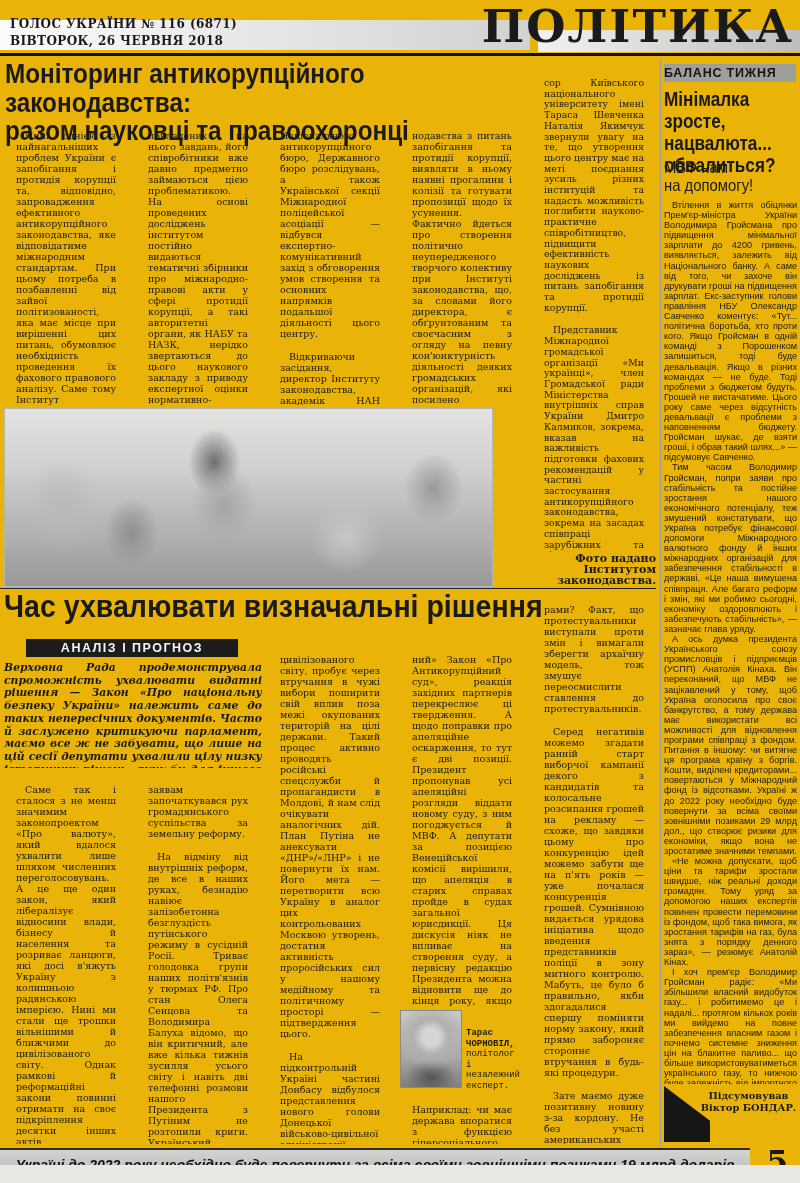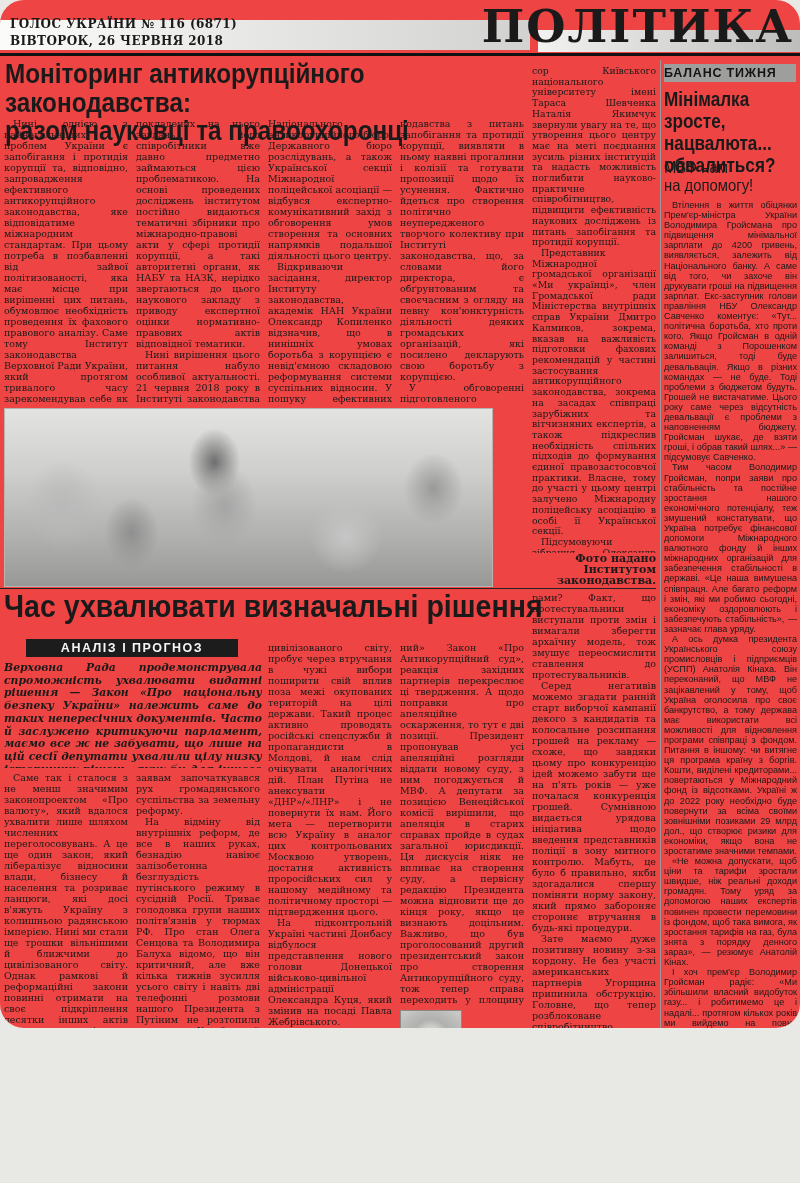--- a/index.html
+++ b/index.html
@@ -1,34 +1,34 @@
 <!DOCTYPE html>
 <html lang="uk"><head>
 <meta charset="utf-8">
 <style>
   html,body{margin:0;padding:0;background:#e8e8e4;}
-  .page{position:relative;width:800px;height:1028px;background:#ef4444;color:#1a1a1a;
-        font-family:"DejaVu Serif",serif;overflow:hidden;margin:0 auto;border-radius:24px;}
+  .page{position:relative;width:800px;height:1165px;background:#eab308;color:#1a1a1a;
+        font-family:"DejaVu Serif",serif;overflow:hidden;margin:0 auto;}
   
   .mast-band{position:absolute;left:0;top:20px;width:530px;height:30px;
              background:linear-gradient(90deg,#fbfbfa 0%,#e8e8e6 45%,#d2d2d0 100%);}
   .mast-left{position:absolute;left:10px;top:16px;font-weight:bold;font-size:12px;line-height:17px;
              letter-spacing:.4px;}
   .sect-band{position:absolute;right:0;top:30px;width:262px;height:22px;
              background:linear-gradient(90deg,#f2f2f0,#bdbdbb);}
   .sect-title{position:absolute;right:6px;top:0px;font-size:45px;font-weight:bold;
               letter-spacing:2px;font-family:"DejaVu Serif",serif;}
   .mast-rule{position:absolute;left:0;top:53px;width:800px;height:3px;background:#111;}
   .vsep{position:absolute;left:660px;top:60px;width:1px;height:1086px;background:#999;}
   
   .a1-headline{position:absolute;left:5px;top:60px;width:575px;font-family:"Liberation Sans",sans-serif;
                font-weight:bold;font-size:27px;line-height:1.06;white-space:pre-line;
                transform:scaleX(.9);transform-origin:0 0;}
   .bodycol{position:absolute;font-size:9.5px;line-height:11px;text-align:justify;overflow:hidden;}
-  .bodycol p{margin:0;text-indent:9px;text-align:justify;}
+  .bodycol p{margin:12px;text-indent:9px;text-align:justify;}
   .cont p:first-child{text-indent:0;}
   .c1{left:4px;top:118px;width:124px;height:288px;}
   .c2{left:136px;top:118px;width:124px;height:288px;}
   .c3{left:268px;top:118px;width:124px;height:288px;}
   .c4{left:400px;top:118px;width:124px;height:288px;}
   .c5{left:532px;top:66px;width:124px;height:520px;font-size:9.3px;line-height:10.7px;
       display:flex;flex-direction:column;}
   .c5 .flow{flex:1;overflow:hidden;}
   .credit{font-weight:bold;text-align:right;font-size:11px;line-height:11px;}
   .photo{position:absolute;left:4px;top:408px;width:487px;height:177px;

